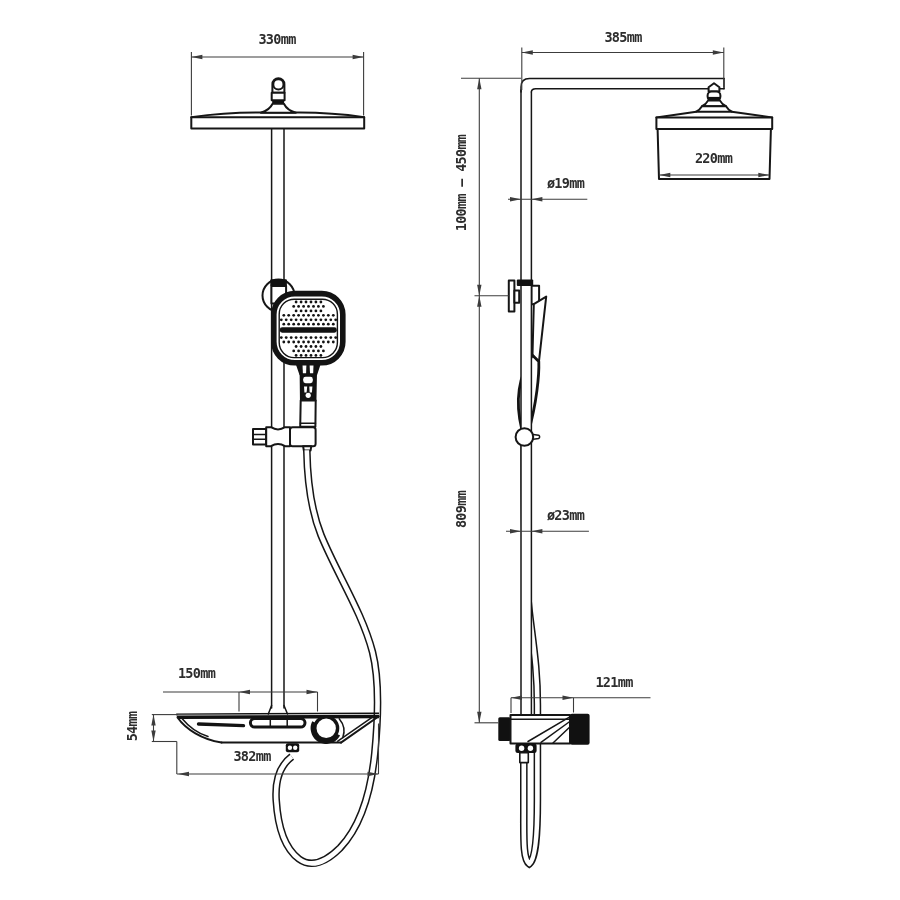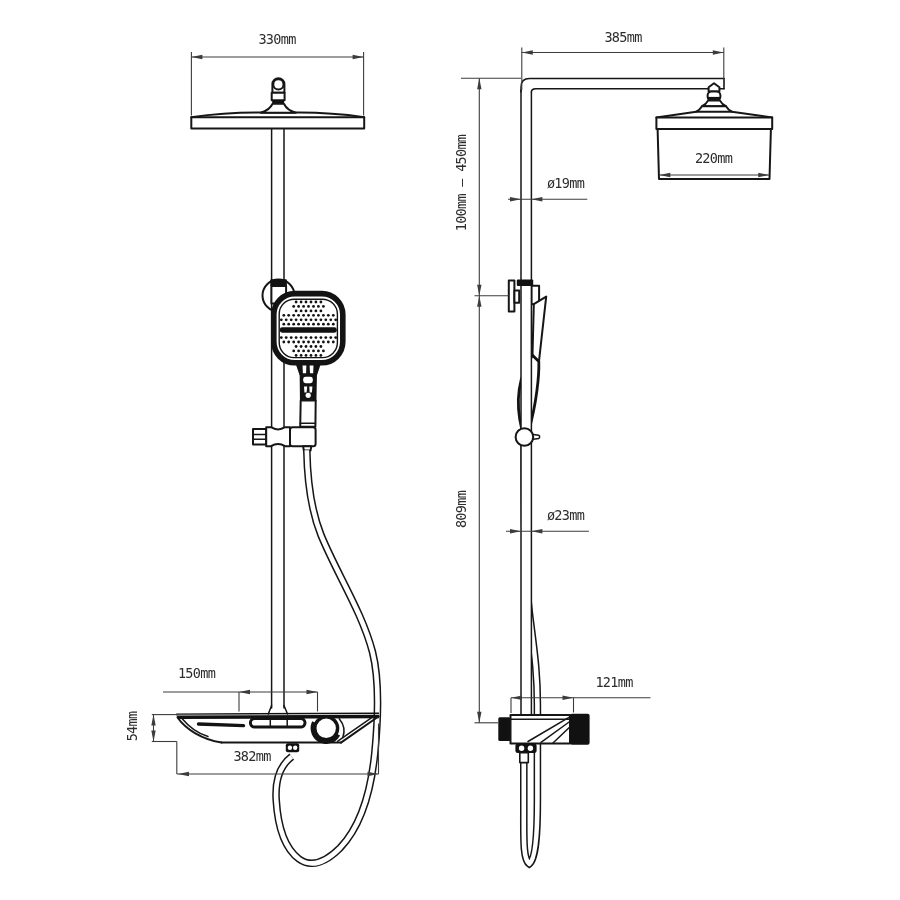--- a/index.html
+++ b/index.html
@@ -1,16 +1,16 @@
 <!DOCTYPE html>
 <html><head>
 <meta charset="utf-8">
 <style>
   html,body{margin:0;padding:0;background:#ffffff;}
-  .page{width:900px;height:900px;background:#ffffff;position:relative;overflow:hidden;}
+  .page{width:900px;height:900px;background:#ffffff;position:relative;overflow:hidden;font-weight:bold;}
   svg{display:block;}
   text{font-family:"DejaVu Sans Mono", monospace;font-size:13.5px;letter-spacing:-0.7px;fill:#2d2d2d;}
   .part{stroke:#161616;fill:none;stroke-width:2;stroke-linecap:round;stroke-linejoin:round;}
   .partthin{stroke:#161616;fill:none;stroke-width:1.5;stroke-linecap:round;stroke-linejoin:round;}
   .partw{stroke:#161616;fill:#ffffff;stroke-width:2;stroke-linejoin:round;}
   .partwthin{stroke:#161616;fill:#ffffff;stroke-width:1.6;stroke-linejoin:round;}
   .fillb{fill:#111111;stroke:none;}
   .dim{stroke:#3c3c3c;stroke-width:1.1;fill:none;stroke-linecap:butt;}
   .arr{fill:#3c3c3c;stroke:none;}
   .hoseout{stroke:#161616;stroke-width:7.6;fill:none;stroke-linecap:butt;}

